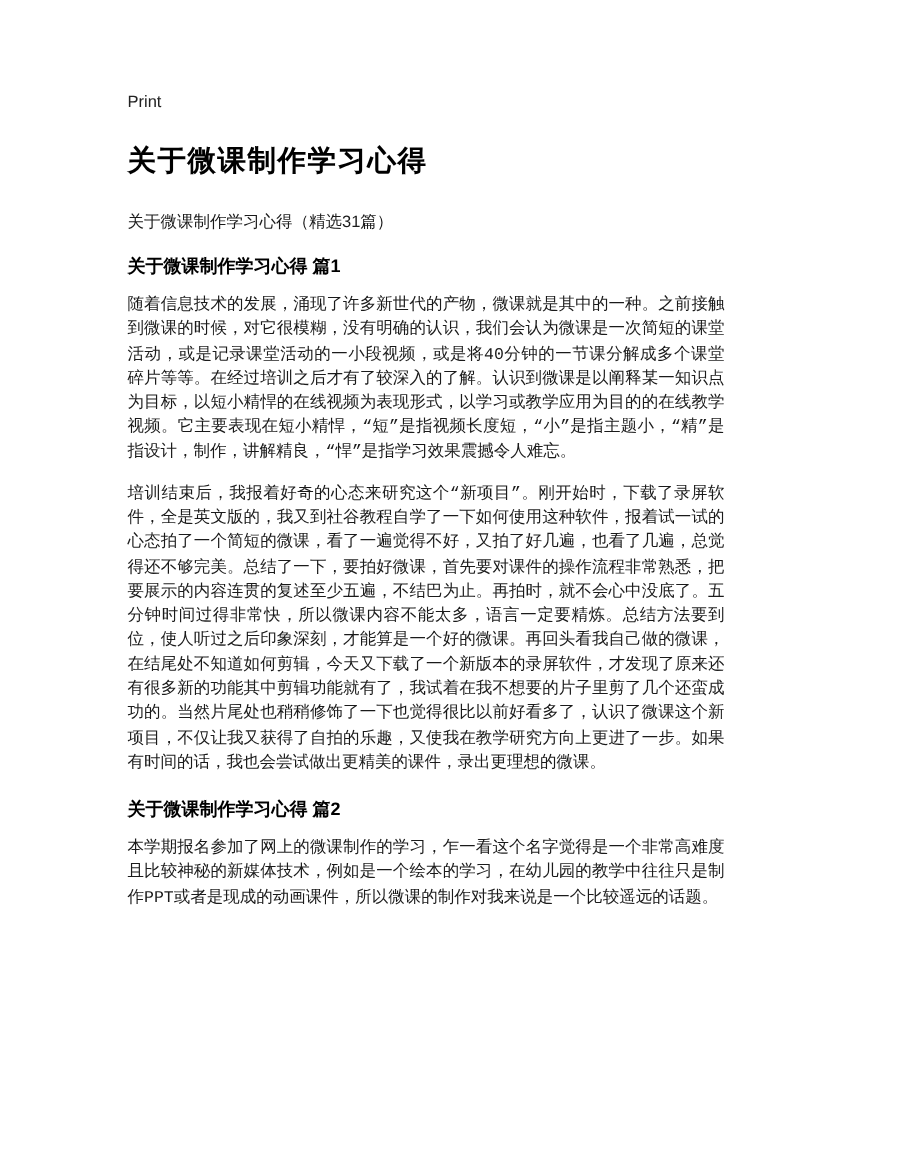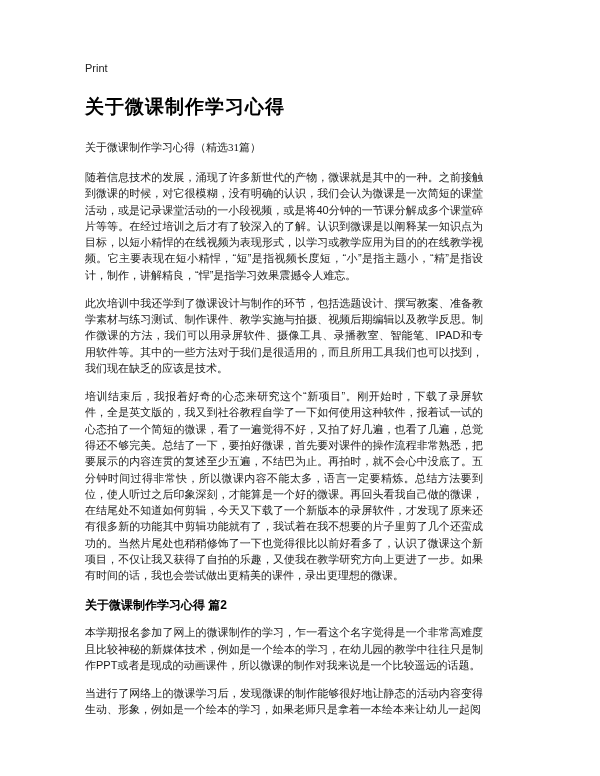--- a/index.html
+++ b/index.html
@@ -31,53 +31,52 @@
     font-size: 19px;
     font-weight: bold;
     color: #000000;
     margin-bottom: 20px;
     letter-spacing: 1px;
   }
   .doc-subtitle {
     font-size: 11px;
     color: #1a1a1a;
     margin-bottom: 14px;
-    font-family: Liberation Serif, serif;
   }
   .section-heading {
     font-size: 12px;
     font-weight: bold;
     color: #000000;
     margin: 14px 0 10px 0;
   }
   .para {
     font-size: 11px;
     line-height: 1.48;
     color: #1a1a1a;
     text-align: justify;
     margin-bottom: 12px;
+    font-family: Liberation Mono, monospace;
   }
 </style>
 </head>
 <body>
 
 <div class="page">
 
   <a class="print-link">Print</a>
 
   <h1 class="doc-title">关于微课制作学习心得</h1>
 
   <div class="doc-subtitle">关于微课制作学习心得（精选31篇）</div>
 
+  <h2 class="section-heading">关于微课制作学习心得 篇1</h2>
 
   <p class="para">随着信息技术的发展，涌现了许多新世代的产物，微课就是其中的一种。之前接触到微课的时候，对它很模糊，没有明确的认识，我们会认为微课是一次简短的课堂活动，或是记录课堂活动的一小段视频，或是将40分钟的一节课分解成多个课堂碎片等等。在经过培训之后才有了较深入的了解。认识到微课是以阐释某一知识点为目标，以短小精悍的在线视频为表现形式，以学习或教学应用为目的的在线教学视频。它主要表现在短小精悍，“短”是指视频长度短，“小”是指主题小，“精”是指设计，制作，讲解精良，“悍”是指学习效果震撼令人难忘。</p>
 
-  <p class="para">此次培训中我还学到了微课设计与制作的环节，包括选题设计、撰写教案、准备教学素材与练习测试、制作课件、教学实施与拍摄、视频后期编辑以及教学反思。制作微课的方法，我们可以用录屏软件、摄像工具、录播教室、智能笔、IPAD和专用软件等。其中的一些方法对于我们是很适用的，而且所用工具我们也可以找到，我们现在缺乏的应该是技术。</p>
 
   <p class="para">培训结束后，我报着好奇的心态来研究这个“新项目”。刚开始时，下载了录屏软件，全是英文版的，我又到社谷教程自学了一下如何使用这种软件，报着试一试的心态拍了一个简短的微课，看了一遍觉得不好，又拍了好几遍，也看了几遍，总觉得还不够完美。总结了一下，要拍好微课，首先要对课件的操作流程非常熟悉，把要展示的内容连贯的复述至少五遍，不结巴为止。再拍时，就不会心中没底了。五分钟时间过得非常快，所以微课内容不能太多，语言一定要精炼。总结方法要到位，使人听过之后印象深刻，才能算是一个好的微课。再回头看我自己做的微课，在结尾处不知道如何剪辑，今天又下载了一个新版本的录屏软件，才发现了原来还有很多新的功能其中剪辑功能就有了，我试着在我不想要的片子里剪了几个还蛮成功的。当然片尾处也稍稍修饰了一下也觉得很比以前好看多了，认识了微课这个新项目，不仅让我又获得了自拍的乐趣，又使我在教学研究方向上更进了一步。如果有时间的话，我也会尝试做出更精美的课件，录出更理想的微课。</p>
 
   <h2 class="section-heading">关于微课制作学习心得 篇2</h2>
 
   <p class="para">本学期报名参加了网上的微课制作的学习，乍一看这个名字觉得是一个非常高难度且比较神秘的新媒体技术，例如是一个绘本的学习，在幼儿园的教学中往往只是制作PPT或者是现成的动画课件，所以微课的制作对我来说是一个比较遥远的话题。</p>
 
-  <p class="para">当进行了网络上的微课学习后，发现微课的制作能够很好地让静态的活动内容变得生动、形象，例如是一个绘本的学习，如果老师只是拿着一本绘本来让幼儿一起阅</p>
 
 </div>
 
 </body></html>

